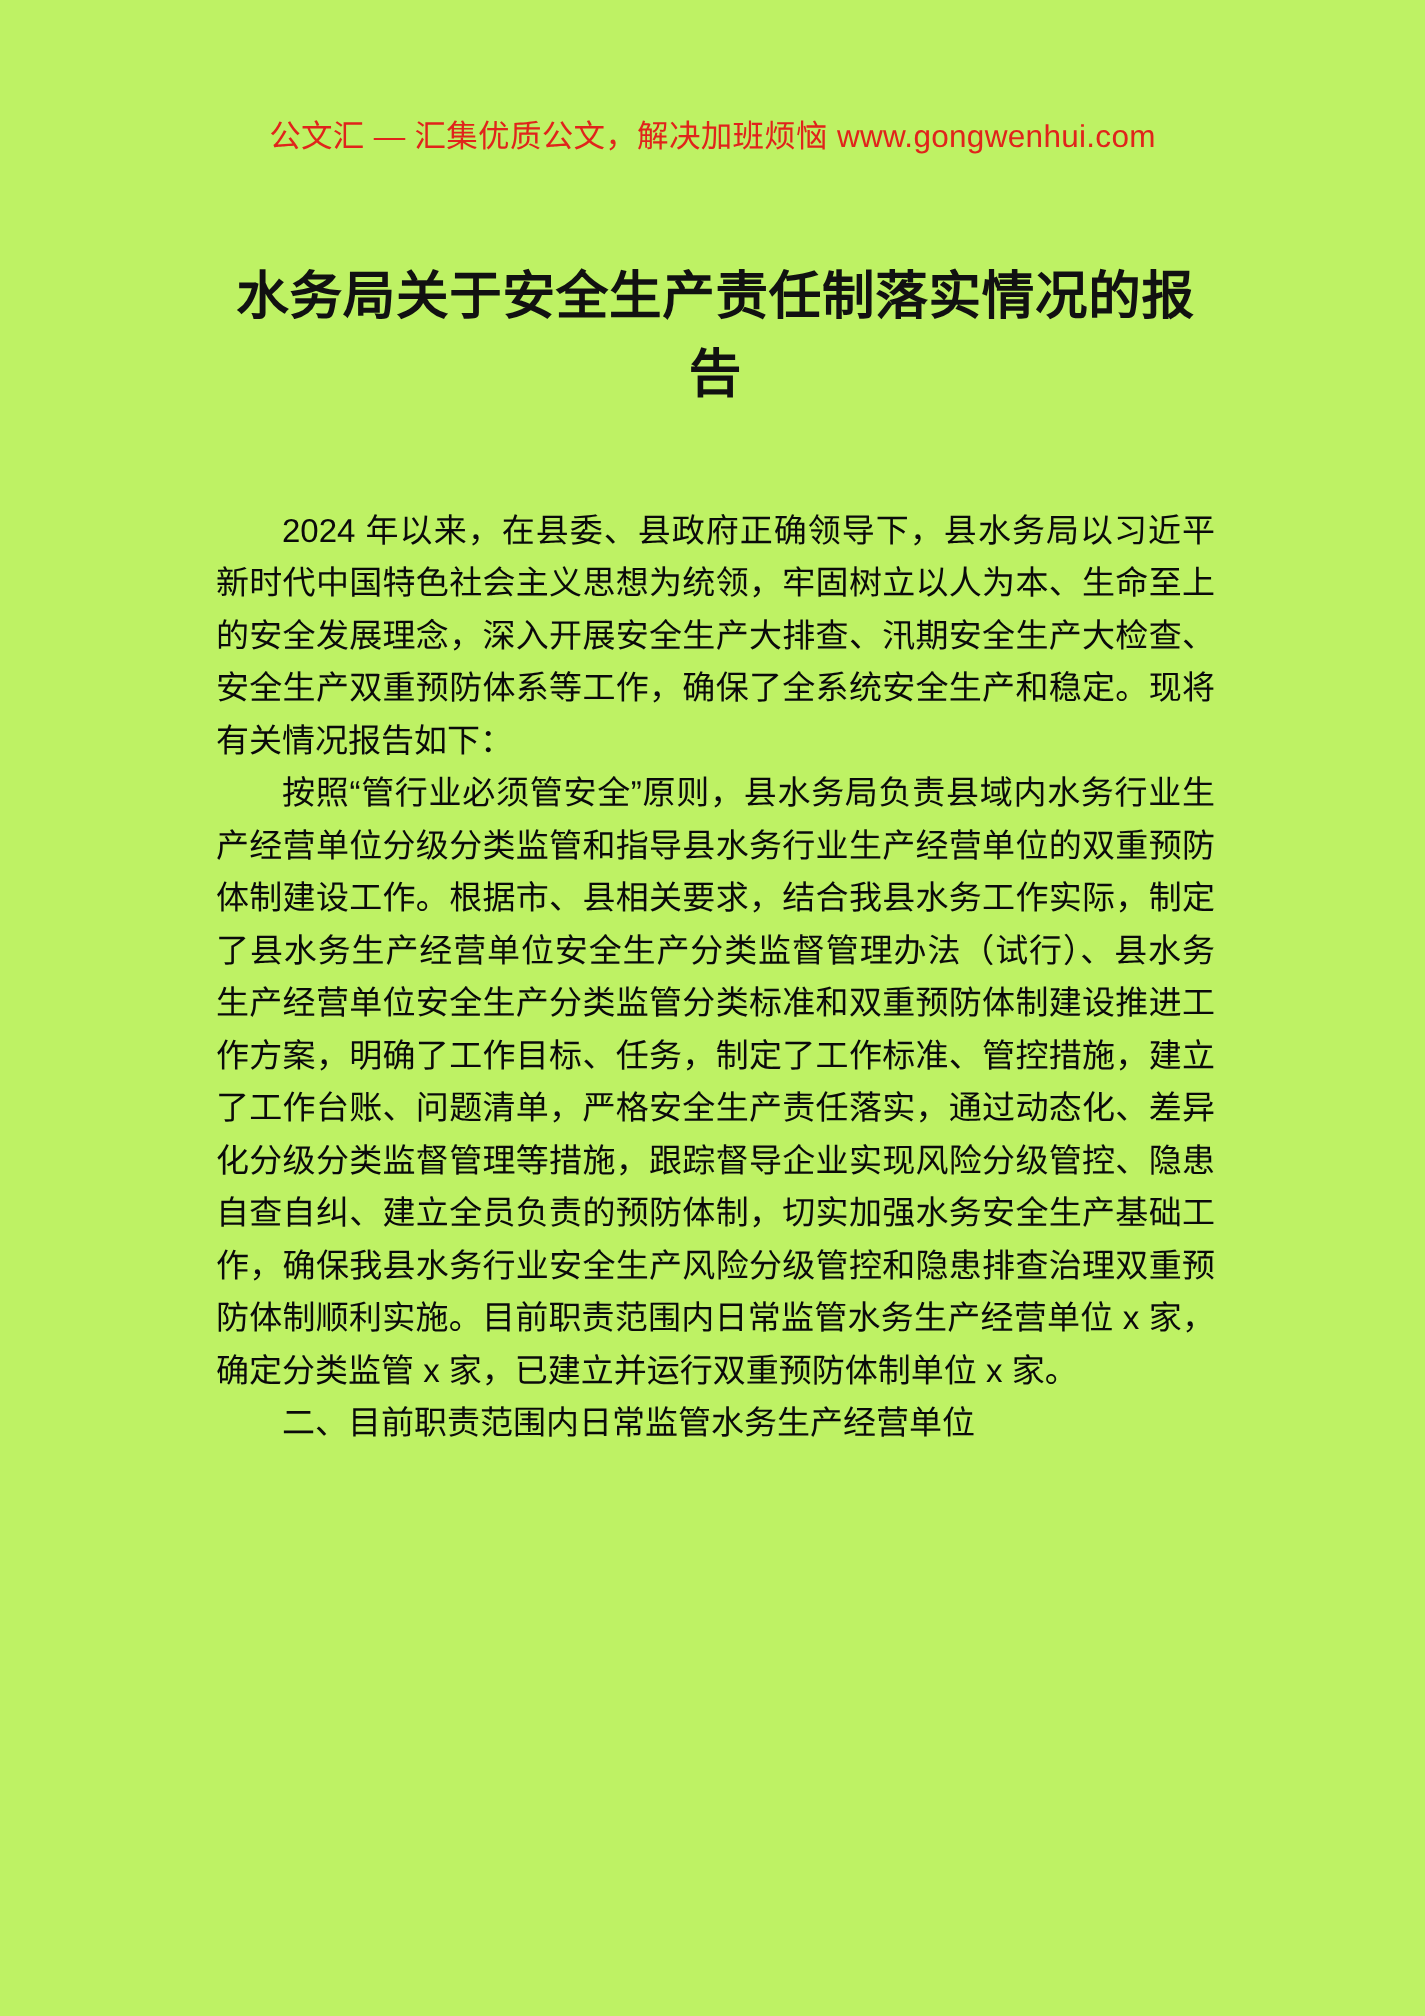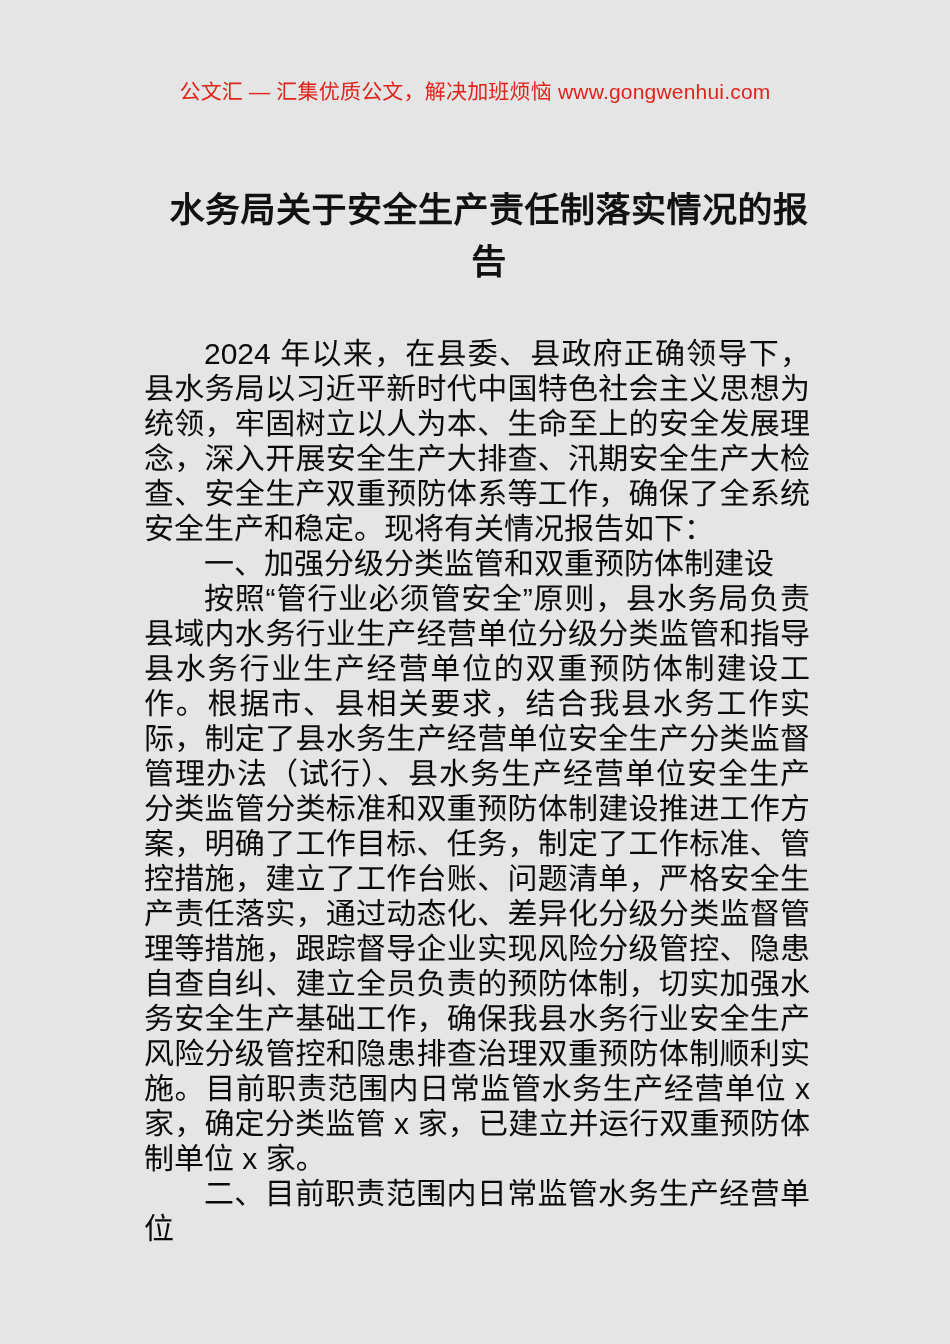--- a/index.html
+++ b/index.html
@@ -11,21 +11,21 @@
   body {
     font-family: "Liberation Sans", "DejaVu Sans", sans-serif;
     color: #000000;
     -webkit-font-smoothing: antialiased;
   }
   .page {
     position: relative;
     width: 950px;
     height: 1344px;
     margin: 0 auto;
-    background: #e5e5e5;
+    background: #bef264;
     overflow: hidden;
     box-sizing: border-box;
   }
 
   
   .site-header {
     position: absolute;
     top: 78px;
     left: 0;
     width: 950px;
@@ -42,21 +42,21 @@
 
   
   .doc {
     position: absolute;
     left: 144px;
     top: 0;
     width: 666px;
   }
 
   .doc-title {
-    margin: 12px;
+    margin: 0;
     padding: 0;
     position: absolute;
     top: 172px;
     left: 0;
     width: 666px;
     text-align: center;
     font-size: 35px;
     line-height: 52px;
     font-weight: 600;
     letter-spacing: 0.5px;
@@ -67,21 +67,21 @@
   .body-block {
     position: absolute;
     top: 336px;
     left: 0;
     width: 666px;
   }
 
   p.para {
     margin: 0;
     padding: 0;
-    font-size: 30px;
+    font-size: 22px;
     line-height: 35px;
     text-align: justify;
     text-justify: inter-ideograph;
     text-indent: 2em;
     color: #0a0a0a;
     letter-spacing: 0px;
     word-break: break-all;
   }
   p.para.heading {
     text-indent: 2em;
@@ -100,21 +100,20 @@
   </div>
 
   <div class="doc">
 
     <h1 class="doc-title">水务局关于安全生产责任制落实情况的报告</h1>
 
     <div class="body-block">
 
       <p class="para">2024 年以来，在县委、县政府正确领导下，县水务局以习近平新时代中国特色社会主义思想为统领，牢固树立以人为本、生命至上的安全发展理念，深入开展安全生产大排查、汛期安全生产大检查、安全生产双重预防体系等工作，确保了全系统安全生产和稳定。现将有关情况报告如下：</p>
 
-      <p class="para heading">一、加强分级分类监管和双重预防体制建设</p>
 
       <p class="para">按照“管行业必须管安全”原则，县水务局负责县域内水务行业生产经营单位分级分类监管和指导县水务行业生产经营单位的双重预防体制建设工作。根据市、县相关要求，结合我县水务工作实际，制定了县水务生产经营单位安全生产分类监督管理办法（试行）、县水务生产经营单位安全生产分类监管分类标准和双重预防体制建设推进工作方案，明确了工作目标、任务，制定了工作标准、管控措施，建立了工作台账、问题清单，严格安全生产责任落实，通过动态化、差异化分级分类监督管理等措施，跟踪督导企业实现风险分级管控、隐患自查自纠、建立全员负责的预防体制，切实加强水务安全生产基础工作，确保我县水务行业安全生产风险分级管控和隐患排查治理双重预防体制顺利实施。目前职责范围内日常监管水务生产经营单位 x 家，确定分类监管 x 家，已建立并运行双重预防体制单位 x 家。</p>
 
       <p class="para heading">二、目前职责范围内日常监管水务生产经营单位</p>
 
 
     </div>
   </div>
 </div>
 

